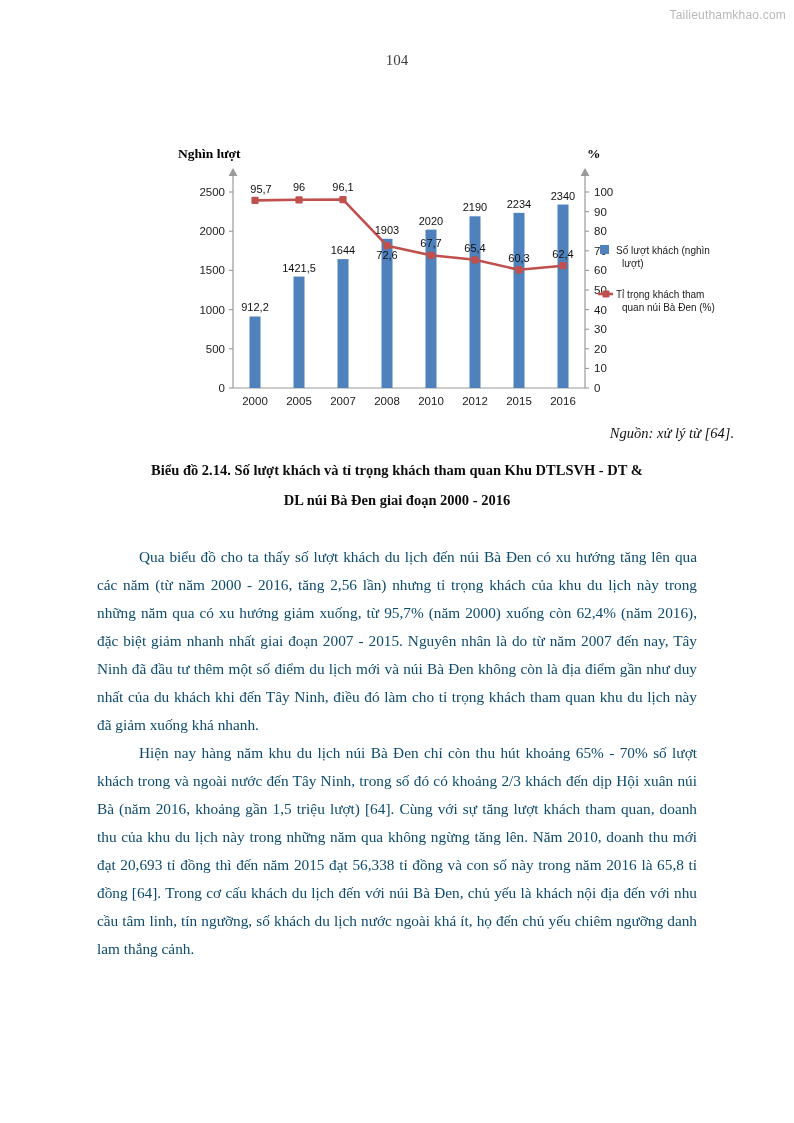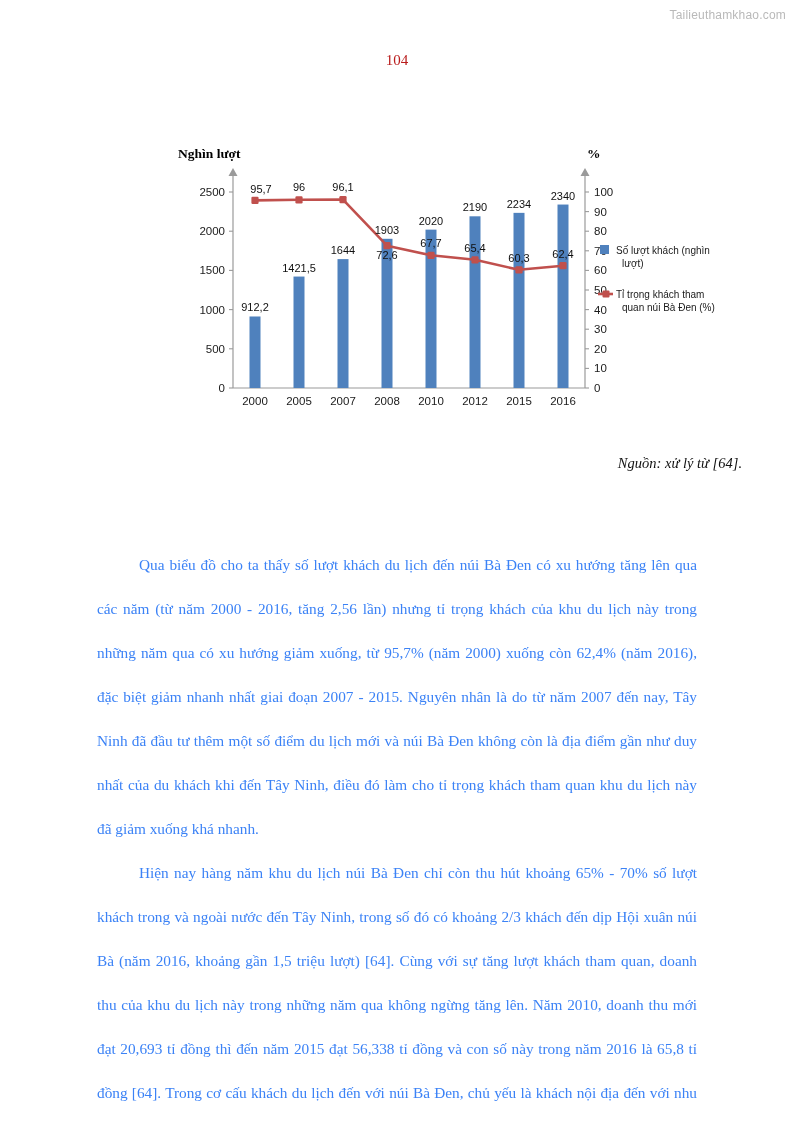--- a/index.html
+++ b/index.html
@@ -22,21 +22,21 @@
     font-size:12px;
     color:#b9b9b9;
     letter-spacing:.2px;
     user-select:none;
   }
   .page-number{
     position:absolute;top:52px;left:0;width:794px;
     text-align:center;
     font-family:"Liberation Serif", serif;
     font-size:15px;
-    color:#b91c1c;
+    color:#404040;
   }
 
   
   .chart-wrap{
     position:absolute;
     left:170px;top:118px;
     width:580px;height:282px;margin-top:22px;
   }
   .chart-svg{display:block;}
 
@@ -65,26 +65,25 @@
   }
   .legend-text{
     font-family:"Liberation Sans", sans-serif;
     font-size:10px;
     fill:#1a1a1a;
   }
 
   
   .source{
     position:absolute;
-    right:60px;top:425px;
+    right:68px;top:425px;
     font-family:"Liberation Serif", serif;
     font-style:italic;
     font-size:14.5px;
     color:#111;
-    margin-top:30px;
   }
   .caption{
     position:absolute;
     left:97px;top:455px;width:600px;
     text-align:center;
     font-family:"Liberation Serif", serif;
     font-weight:bold;
     font-size:14.5px;
     line-height:30px;
     color:#0d0d0d;
@@ -94,23 +93,23 @@
   .body-text{
     position:absolute;
     left:97px;top:543px;width:600px;
   }
   .body-text p{
     margin:0 0 0 0;
     text-align:justify;
     text-justify:inter-word;
     font-family:"Liberation Serif", serif;
     font-size:15.3px;
-    line-height:44px;
+    line-height:28px;
     text-indent:42px;
-    color:#3b82f6;
+    color:#0c4a6e;
     hyphens:none;
   }
   .body-text p + p{margin-top:0;}
 </style>
 </head>
 <body>
 
 <div class="page">
 
   <div class="watermark">Tailieuthamkhao.com</div>
@@ -210,19 +209,23 @@
           <line x1="428" y1="154" x2="443" y2="154" stroke="#C0504D" stroke-width="2.6"></line>
           <rect x="432.5" y="150.5" width="7" height="7" rx="1" fill="#C0504D"></rect>
           <text x="446" y="158" class="legend-text">Tỉ trọng khách tham</text>
           <text x="452" y="171" class="legend-text">quan núi Bà Đen (%)</text>
         </g>
       </svg>
   </div>
 
   <div class="source">Nguồn: xử lý từ [64].</div>
 
+  <div class="caption">
+    <div>Biểu đồ 2.14. Số lượt khách và tỉ trọng khách tham quan Khu DTLSVH - DT &amp;</div>
+    <div>DL núi Bà Đen giai đoạn 2000 - 2016</div>
+  </div>
 
   <div class="body-text">
     <p>Qua biểu đồ cho ta thấy số lượt khách du lịch đến núi Bà Đen có xu hướng tăng lên qua các năm (từ năm 2000 - 2016, tăng 2,56 lần) nhưng tỉ trọng khách của khu du lịch này trong những năm qua có xu hướng giảm xuống, từ 95,7% (năm 2000) xuống còn 62,4% (năm 2016), đặc biệt giảm nhanh nhất giai đoạn 2007 - 2015. Nguyên nhân là do từ năm 2007 đến nay, Tây Ninh đã đầu tư thêm một số điểm du lịch mới và núi Bà Đen không còn là địa điểm gần như duy nhất của du khách khi đến Tây Ninh, điều đó làm cho tỉ trọng khách tham quan khu du lịch này đã giảm xuống khá nhanh.</p>
     <p>Hiện nay hàng năm khu du lịch núi Bà Đen chỉ còn thu hút khoảng 65% - 70% số lượt khách trong và ngoài nước đến Tây Ninh, trong số đó có khoảng 2/3 khách đến dịp Hội xuân núi Bà (năm 2016, khoảng gần 1,5 triệu lượt) [64]. Cùng với sự tăng lượt khách tham quan, doanh thu của khu du lịch này trong những năm qua không ngừng tăng lên. Năm 2010, doanh thu mới đạt 20,693 tỉ đồng thì đến năm 2015 đạt 56,338 tỉ đồng và con số này trong năm 2016 là 65,8 tỉ đồng [64]. Trong cơ cấu khách du lịch đến với núi Bà Đen, chủ yếu là khách nội địa đến với nhu cầu tâm linh, tín ngưỡng, số khách du lịch nước ngoài khá ít, họ đến chủ yếu chiêm ngưỡng danh lam thắng cảnh.</p>
   </div>
 
 </div>
 
 </body></html>

